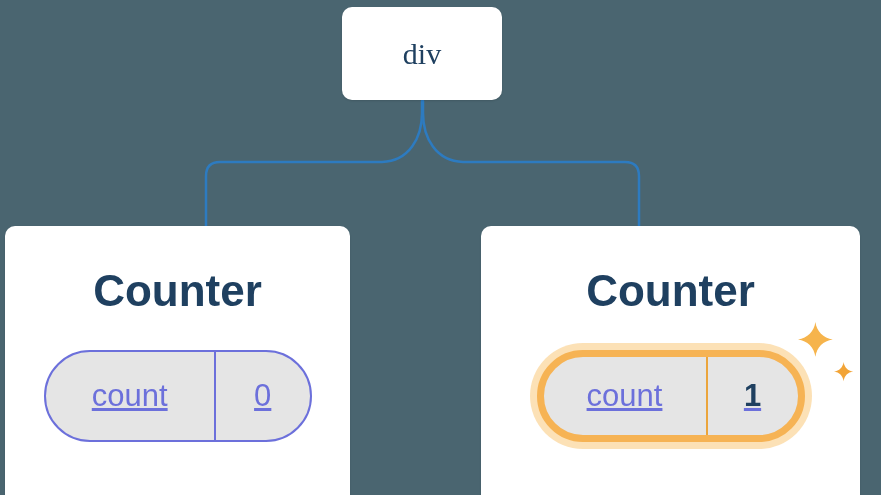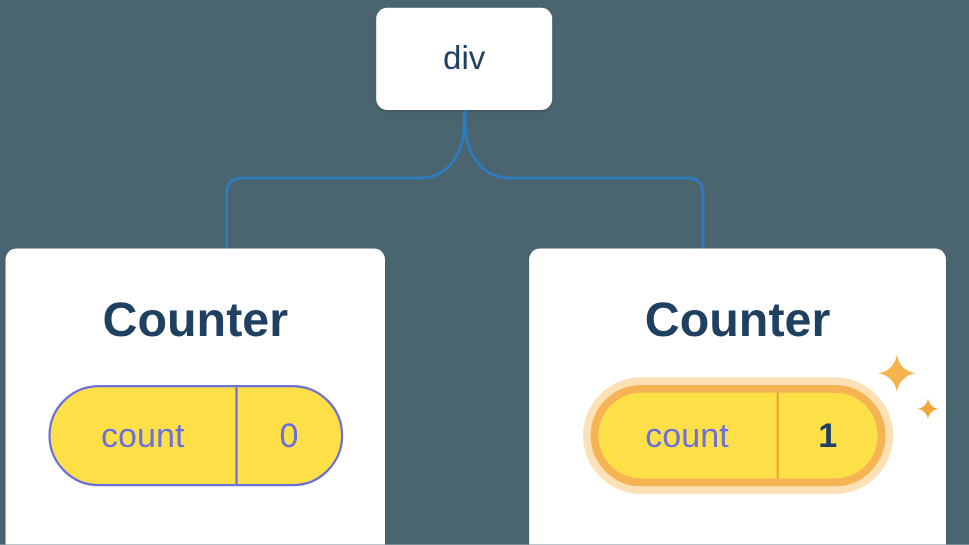--- a/index.html
+++ b/index.html
@@ -26,20 +26,21 @@
     width: 160px; height: 93px;
     background: #ffffff;
     border-radius: 10px;
     display: flex;
     align-items: center;
     justify-content: center;
     font-size: 30px;
     font-weight: 500;
     color: #1F4060;
     box-shadow: 0 1px 2px rgba(0,0,0,0.12);
+    font-family: Liberation Serif, serif;
   }
 
   .card {
     position: absolute;
     top: 226px;
     height: 290px;
     background: #ffffff;
     border-radius: 10px;
     box-shadow: 0 1px 2px rgba(0,0,0,0.12);
   }
@@ -56,23 +57,24 @@
 
   .pill {
     box-sizing: border-box;
     width: 268px;
     height: 92px;
     margin: 34px auto 0;
     border: 2px solid #6C70DB;
     border-radius: 46px;
     display: flex;
     align-items: stretch;
-    background: #fde047;
+    background: #e5e5e5;
     font-size: 31px;
     color: #6C70DB;
+    text-decoration: underline;
   }
   .pill-label {
     flex: 1.8;
     display: flex;
     align-items: center;
     justify-content: center;
   }
   .pill-value {
     flex: 1;
     border-left: 2px solid #6C70DB;

